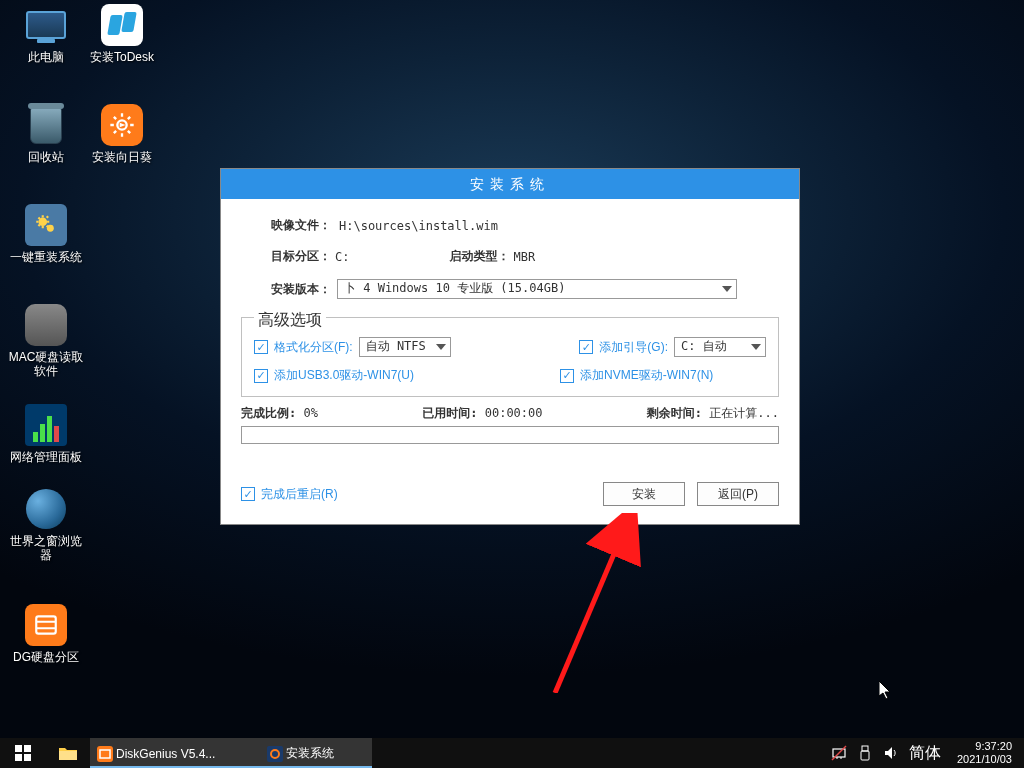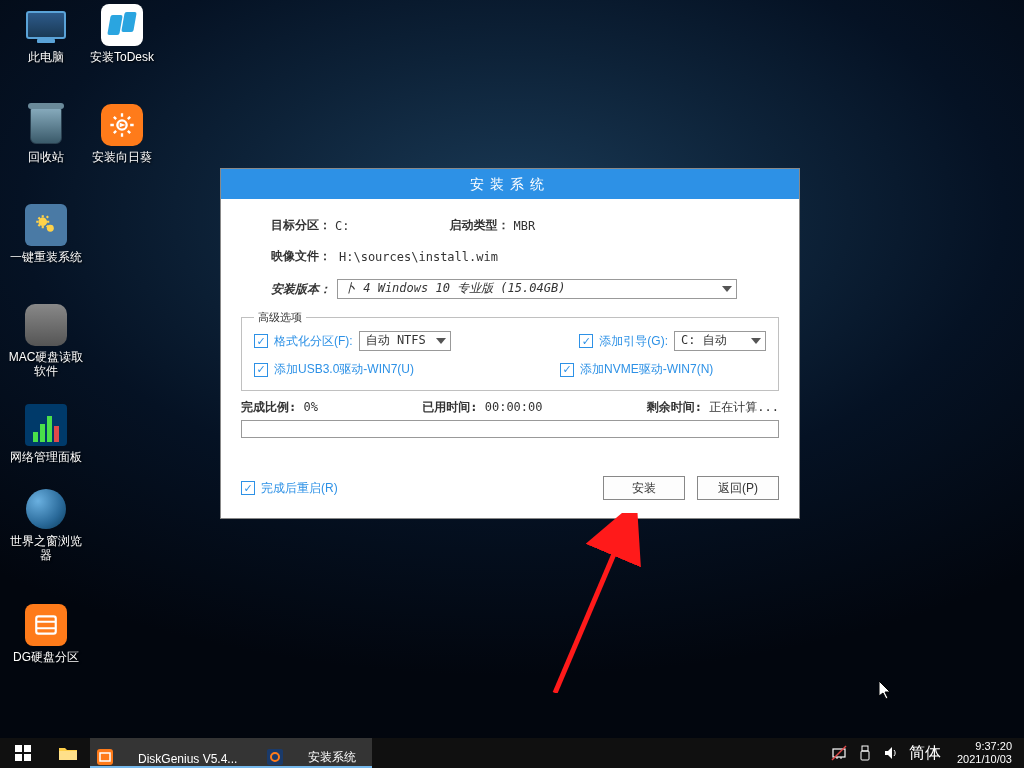--- a/index.html
+++ b/index.html
@@ -42,21 +42,21 @@
   .dialog { position:absolute; left:220px; top:168px; width:580px; background:#fff; border:1px solid #888; }
   .dialog-title { background:#2d91e6; color:#fff; text-align:center; height:30px; line-height:30px; font-size:14px; letter-spacing:6px;}
   .dialog-body { padding:18px 20px 18px 20px; font-size:12px; color:#333;}
   .row { display:flex; align-items:center; margin-bottom:14px; font-family:"SimSun",monospace;}
   .row .k { color:#333; font-weight:bold;}
   .row .v { color:#333; margin-left:4px;}
   .select { border:1px solid #999; height:20px; background:#fff; font-family:"SimSun",monospace; font-size:12px; position:relative; display:flex; padding:0 22px 0 6px;}
   .select .arrow { position:absolute; right:4px; top:50%; transform:translateY(-50%); width:0;height:0;border-left:5px solid transparent;border-right:5px solid transparent;border-top:6px solid #555;}
   .select-wide { flex:1; margin-left:6px; max-width:400px;}
   .fieldset { border:1px solid #c0c0c0; padding:10px 12px 10px 12px; margin-top:0px; }
-  .legend { position:relative; top:-18px; background:#fff; display:inline-block; padding:0 4px; font-size:11px; color:#333; font-family:"SimSun",monospace;}
+  .legend { position:relative; top:-18px; background:#fff; display:inline-block; padding:0 4px; font-size:16px; color:#333; font-family:"SimSun",monospace;}
   .fieldset-inner { margin-top:-12px; }
   .optrow { display:flex; align-items:center; justify-content:space-between; margin-bottom:10px;}
   .opt-left, .opt-right { display:flex; align-items:center; gap:6px; }
   .chk { width:14px; height:14px; border:1px solid #2d91e6; display:inline-flex; align-items:center; justify-content:center; color:#2d91e6; font-size:11px; background:#fff;}
   .chklabel { color:#2d91e6; font-size:12px;}
   .small-select { width:92px;}
   .status-row { display:flex; justify-content:space-between; font-size:12px; font-family:"SimSun",monospace; color:#333; margin-top:8px;}
   .progress { height:18px; border:1px solid #999; margin-top:4px; background:#fff;}
   .footer-row { display:flex; align-items:center; justify-content:space-between; margin-top:38px;}
   .btn { width:82px; height:24px; border:1px solid #888; background:#fdfdfd; font-size:12px; color:#333; display:inline-flex; align-items:center; justify-content:center; cursor:pointer;}
@@ -66,21 +66,21 @@
   
   .arrow-annot { position:absolute; left:525px; top:513px; width:120px; height:180px; pointer-events:none;}
 
   
   .cursor { position:absolute; left:879px; top:681px; width:14px; height:20px; }
 
   
   .taskbar { position:absolute; left:0; bottom:0; width:100%; height:30px; background:#101010; display:flex; align-items:center; color:#fff; font-size:12px;}
   .start { width:46px; height:30px; display:flex; align-items:center; justify-content:center; cursor:pointer;}
   .explorer-btn{width:44px;height:30px;display:flex;align-items:center;justify-content:center;cursor:pointer;}
-  .task-item { height:30px; display:flex; align-items:flex-end; padding:3px 10px 0 6px; gap:24px; cursor:pointer; border-bottom:2px solid transparent;}
+  .task-item { height:30px; display:flex; align-items:center; padding:3px 10px 0 6px; gap:2px; cursor:pointer; border-bottom:2px solid transparent;}
   .task-item.active { background:#343434; border-bottom:2px solid #76b9ed;}
   .task-item .ic { width:18px;height:18px; display:flex;align-items:center;justify-content:center;}
   .task-item .tl { max-width:130px; white-space:nowrap; overflow:hidden; text-overflow:ellipsis;}
   .tray { margin-left:auto; display:flex; align-items:center; height:30px; padding-right:6px; gap:10px;}
   .tray .t-ic { width:16px; height:16px; display:flex;align-items:center;justify-content:center; cursor:pointer;}
   .tray .ime { font-size:16px; cursor:pointer;}
   .clock { text-align:right; line-height:13px; font-size:11px; padding:0 6px;}
 </style>
 </head>
 <body>
@@ -173,33 +173,33 @@
     <div class="lbl">安装向日葵</div>
   </div>
 
 </div>
 
 <div class="dialog">
   <div class="dialog-title">安装系统</div>
   <div class="dialog-body">
 
     <div class="row" style="padding-left:30px;">
+      <span class="k">映像文件：</span>
+      <span class="v" style="margin-left:8px;">H:\sources\install.wim</span>
+    </div>
+
+    <div class="row" style="padding-left:30px;">
       <span class="k">目标分区：</span>
       <span class="v">C:</span>
       <span style="width:100px;"></span>
       <span class="k">启动类型：</span>
       <span class="v">MBR</span>
     </div>
 
-    <div class="row" style="padding-left:30px;">
-      <span class="k">映像文件：</span>
-      <span class="v" style="margin-left:8px;">H:\sources\install.wim</span>
-    </div>
-
-    <div class="row" style="padding-left:30px; margin-bottom:18px;font-style:italic;">
+    <div class="row" style="padding-left:30px; margin-bottom:18px;">
       <span class="k">安装版本：</span>
       <div class="select select-wide">
         <span>卜 4 Windows 10 专业版 (15.04GB)</span>
         <span class="arrow"></span>
       </div>
     </div>
 
     <div class="fieldset">
       <span class="legend">高级选项</span>
       <div class="fieldset-inner">

